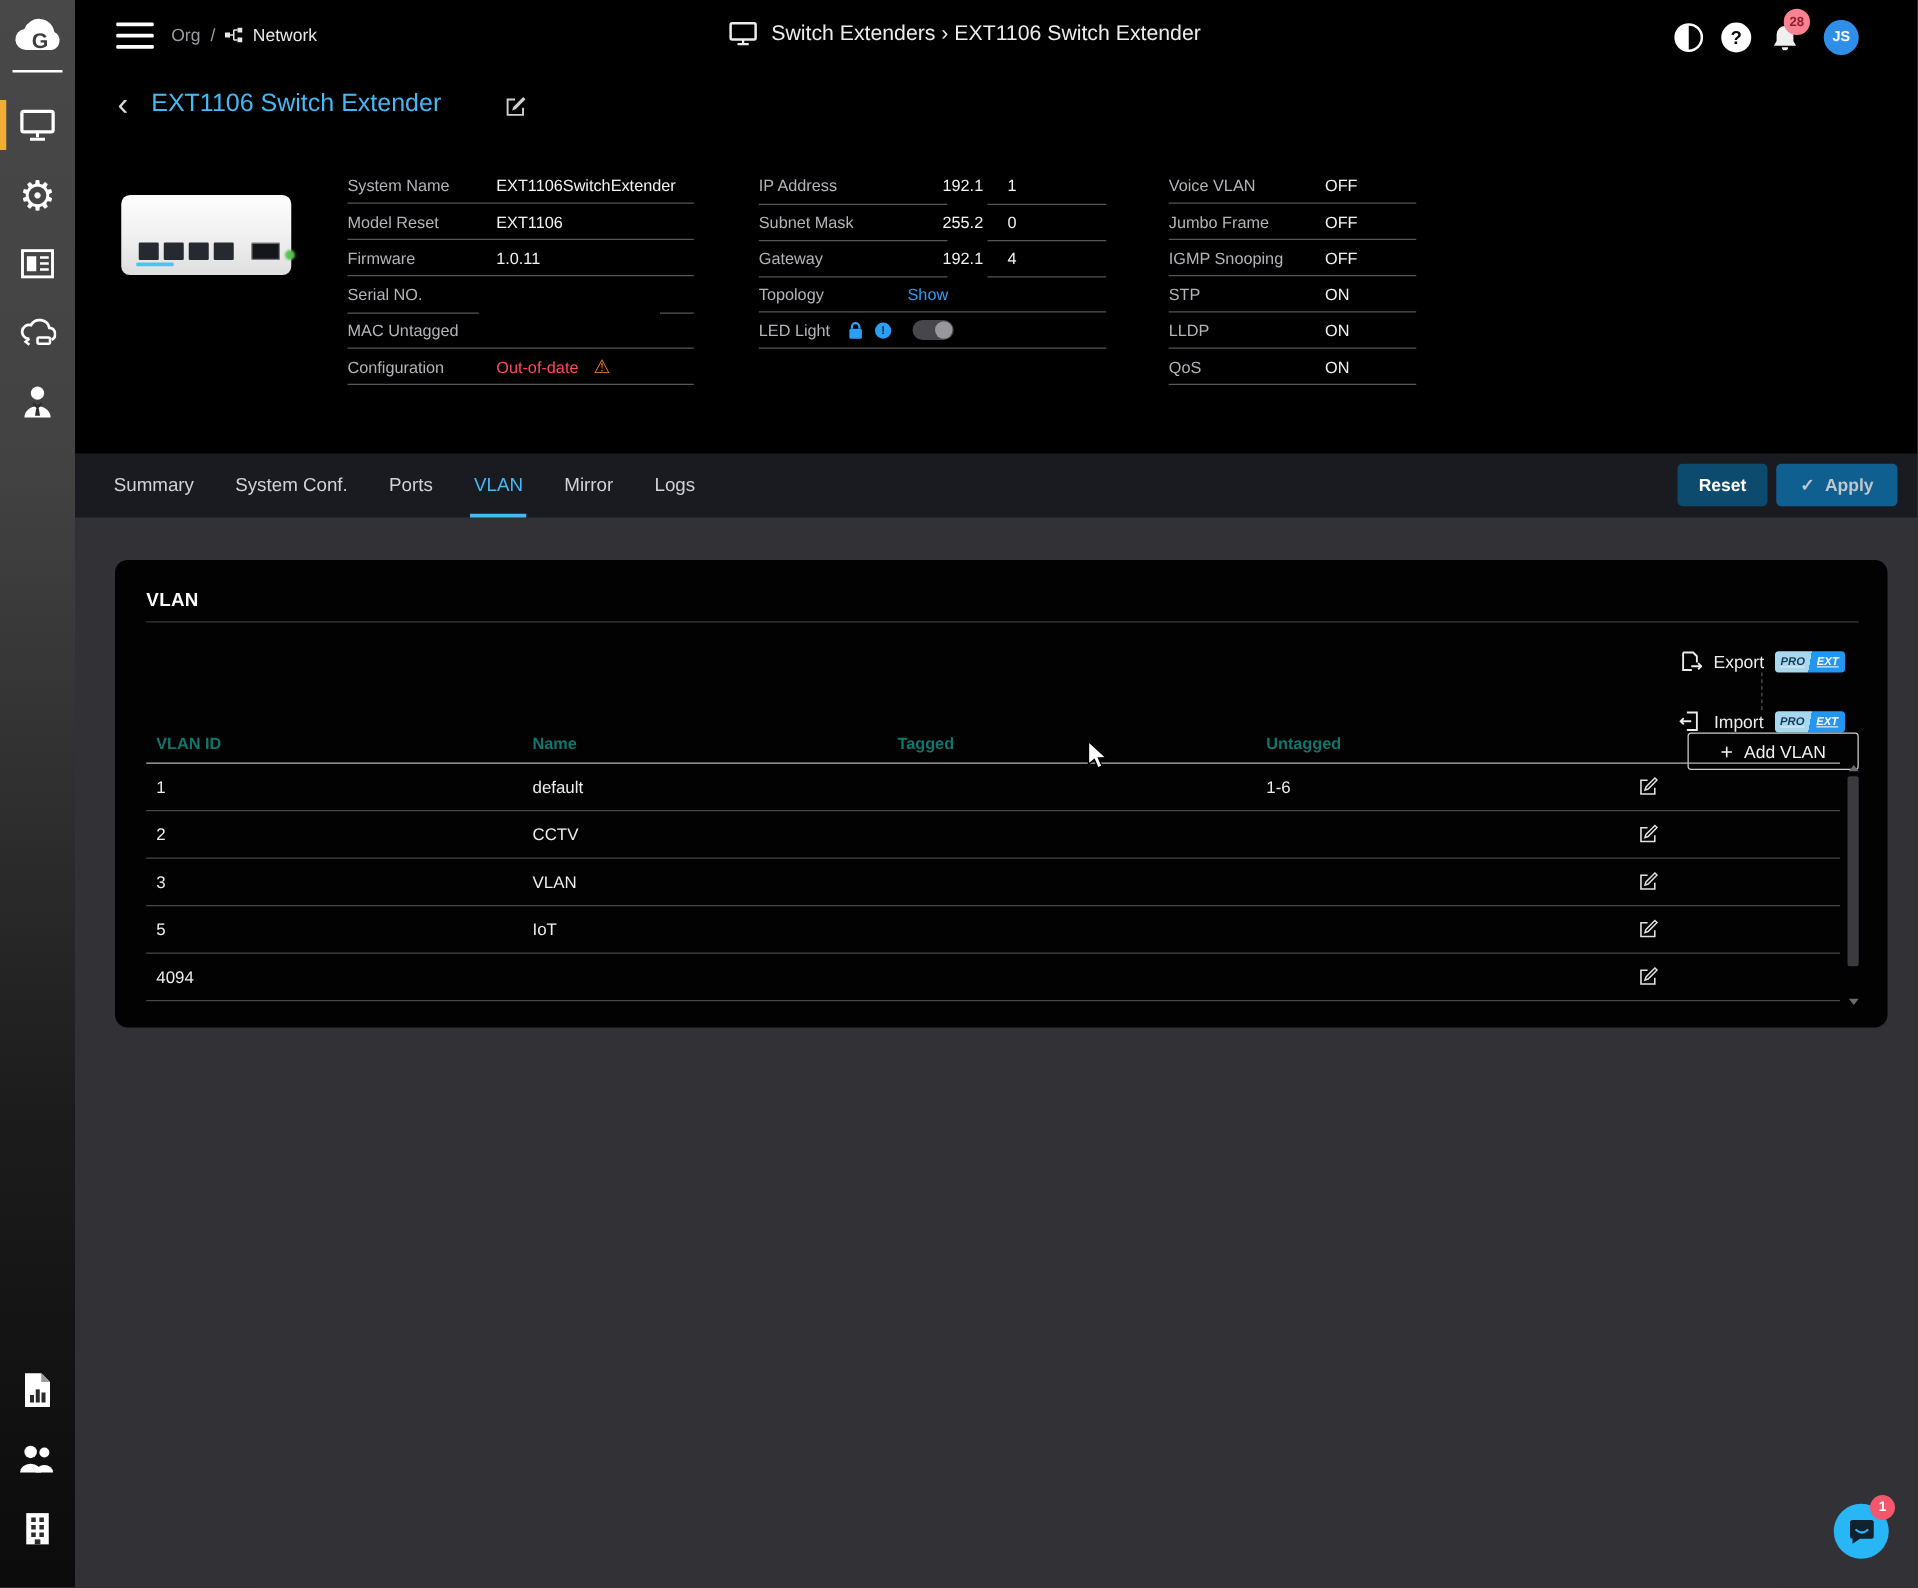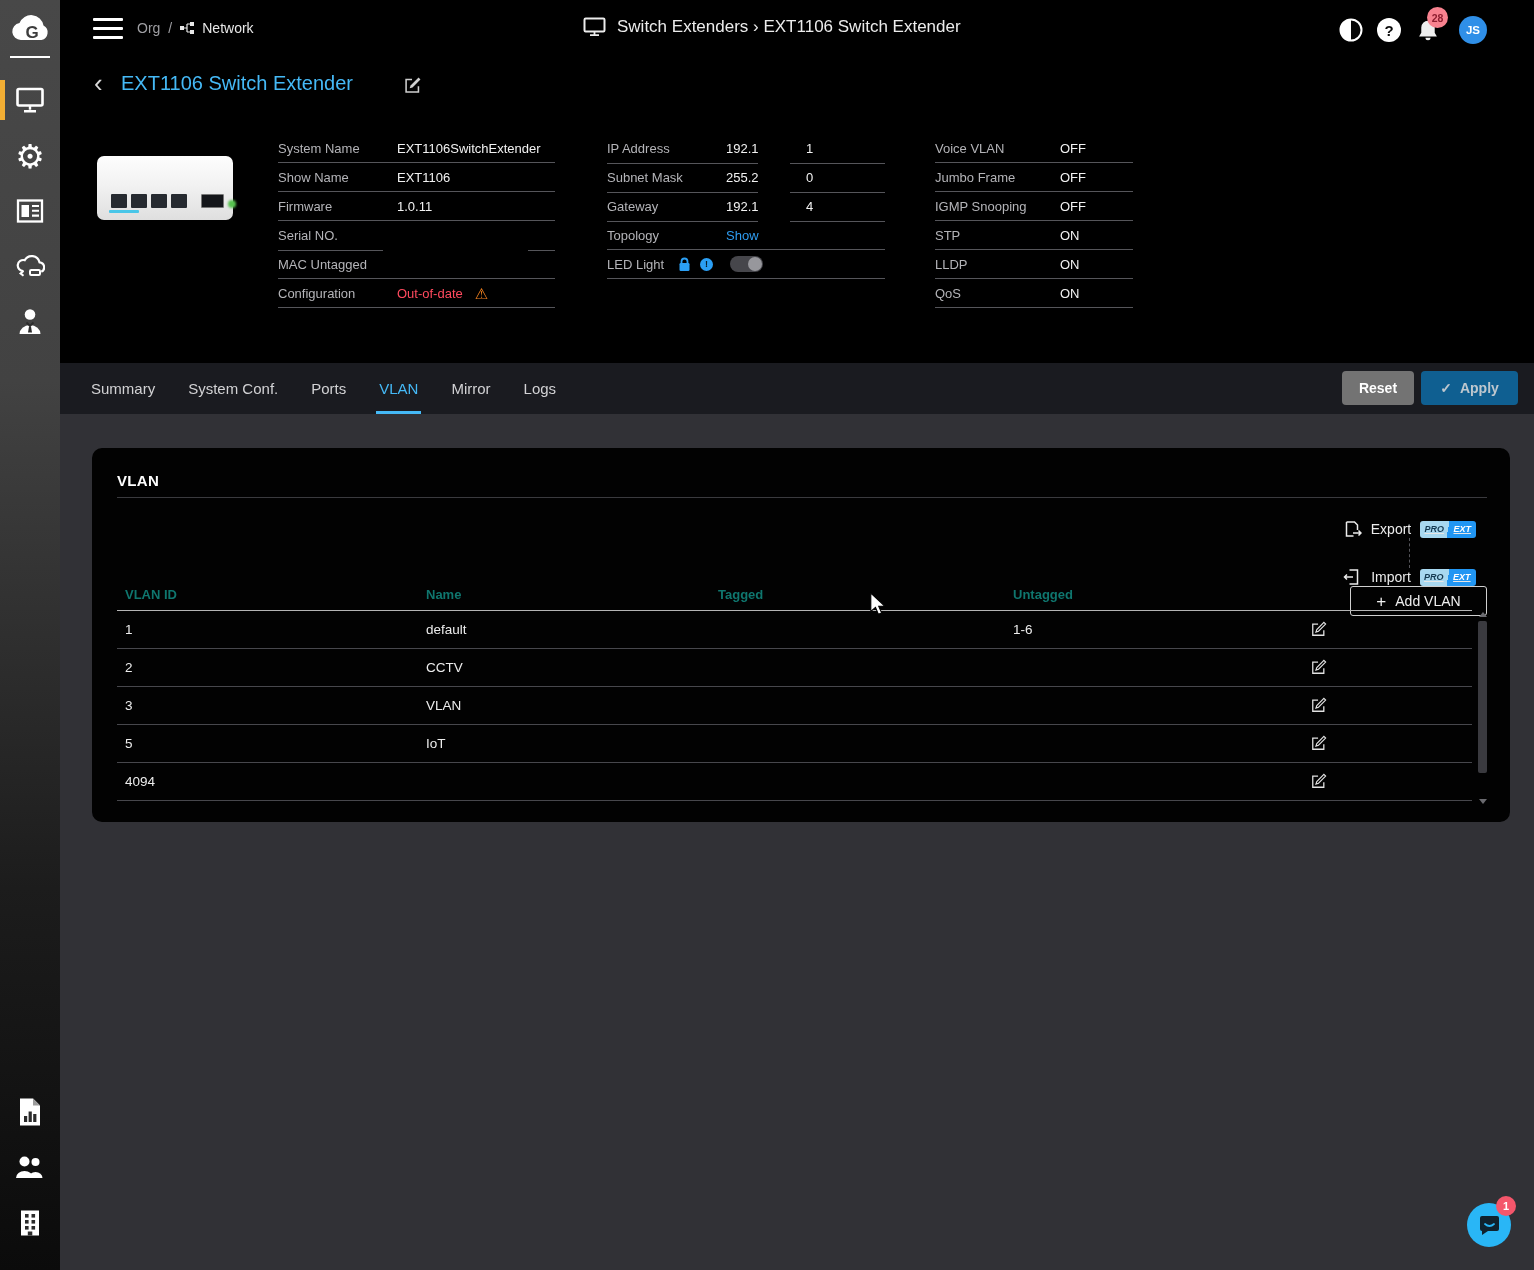--- a/index.html
+++ b/index.html
@@ -52,38 +52,38 @@
 
   
   .col { position:absolute; top:134px; }
   .col1 { left:278px; width:277px; }
   .col2 { left:607px; width:278px; }
   .col3 { left:935px; width:198px; }
   .kv-row { height:29px; display:flex; align-items:center; border-bottom:1px solid #55555a; position:relative; font-size:13px; }
   .kv-label { color:#b4b4b8; flex:none; width:119px; }
   .col3 .kv-label { width:125px; }
   .kv-value { color:#f2f2f2; }
-  .kv-row.partial { border-bottom:none; }
+  .kv-row.partial { border-bottom:none;gap:28px; }
   .kv-row.partial::before { content:""; position:absolute; left:0; bottom:-1px; height:1px; background:#55555a; width:var(--seg1,105px); }
   .kv-row.partial::after  { content:""; position:absolute; right:0; bottom:-1px; height:1px; background:#55555a; width:var(--seg2,27px); }
   .kv-frag { position:absolute; left:199px; color:#f2f2f2; }
   .kv-warnval { color:var(--danger,#ff4a5e); }
   .warn-tri { color:var(--warning,#f5821f); font-size:15px; margin-left:12px; line-height:1; }
   .link-blue { color:var(--link,#2e9cf0); cursor:pointer; }
   .led-icons { display:flex; align-items:center; gap:9px; margin-left:-48px; }
   .info-dot { width:13px; height:13px; border-radius:50%; background:var(--iconblue,#2b9ff4); color:#07202e; font-size:9px; font-weight:bold;
               display:flex; align-items:center; justify-content:center; }
   .toggle { width:33px; height:16px; border-radius:8px; background:#46464b; position:relative; margin-left:17px; cursor:pointer; }
   .toggle .knob { position:absolute; right:1px; top:1px; width:14px; height:14px; border-radius:50%; background:#97979c; }
 
   
   .tab { font-size:15px; color:#d2d2d4; height:51px; display:flex; align-items:center; position:relative; cursor:pointer; }
   .tab.active { color:var(--accent,#4fc3f7); }
   .tab.active::after { content:""; position:absolute; left:-3px; right:-3px; bottom:0; height:3px; background:var(--accent,#4fc3f7); }
-  .btn-reset { position:absolute; left:1342px; top:371px; width:72px; height:34px; background:#737373; border-radius:4px;
+  .btn-reset { position:absolute; left:1342px; top:371px; width:72px; height:34px; background:#0c4a6e; border-radius:4px;
                color:#fff; font-weight:bold; font-size:14px; display:flex; align-items:center; justify-content:center; cursor:pointer; }
   .btn-apply { position:absolute; left:1421px; top:371px; width:97px; height:34px; background:var(--applyblue,#0f5f91); border-radius:4px;
                color:#bec7ce; font-weight:bold; font-size:14px; display:flex; align-items:center; justify-content:center; gap:8px; cursor:pointer; }
 
   
   .card { position:absolute; left:92px; top:448px; width:1418px; height:374px; background:#020202; border-radius:10px; }
   .card-title { position:absolute; left:25px; top:24px; font-size:15px; font-weight:bold; color:#fff; letter-spacing:.3px; }
   .card-title-line { position:absolute; left:25px; top:49px; width:1370px; height:1px; background:#3a3a3e; }
   .card-toolbar { position:absolute; right:23px; top:72px; display:flex; align-items:center;flex-direction:column; }
   .tool-group { display:flex; align-items:center; gap:9px; cursor:pointer; }
@@ -263,21 +263,21 @@
       <div class="dev-led"></div>
     </div>
   </div>
 
   <div class="col col1">
     <div class="kv-row">
       <span class="kv-label">System Name</span>
       <span class="kv-value">EXT1106SwitchExtender</span>
     </div>
     <div class="kv-row">
-      <span class="kv-label">Show Name</span>
+      <span class="kv-label">Model Reset</span>
       <span class="kv-value">EXT1106</span>
     </div>
     <div class="kv-row">
       <span class="kv-label">Firmware</span>
       <span class="kv-value">1.0.11</span>
     </div>
     <div class="kv-row partial" style="--seg1:105px; --seg2:27px;">
       <span class="kv-label">Serial NO.</span>
       <span class="kv-value"></span>
     </div>

